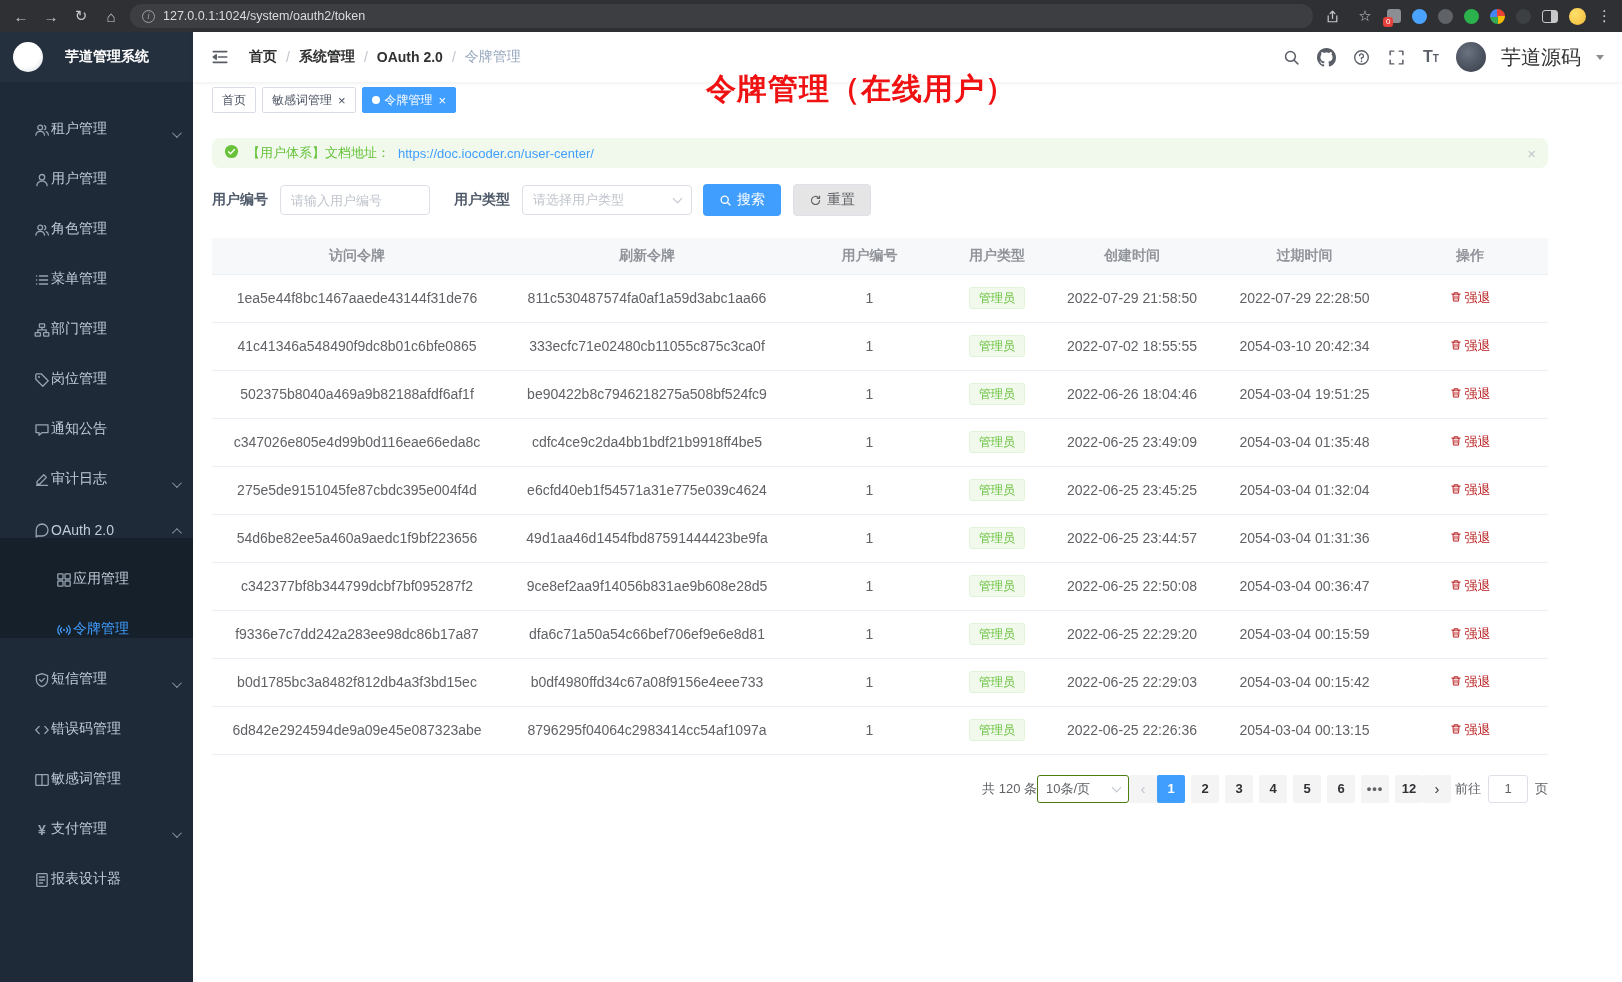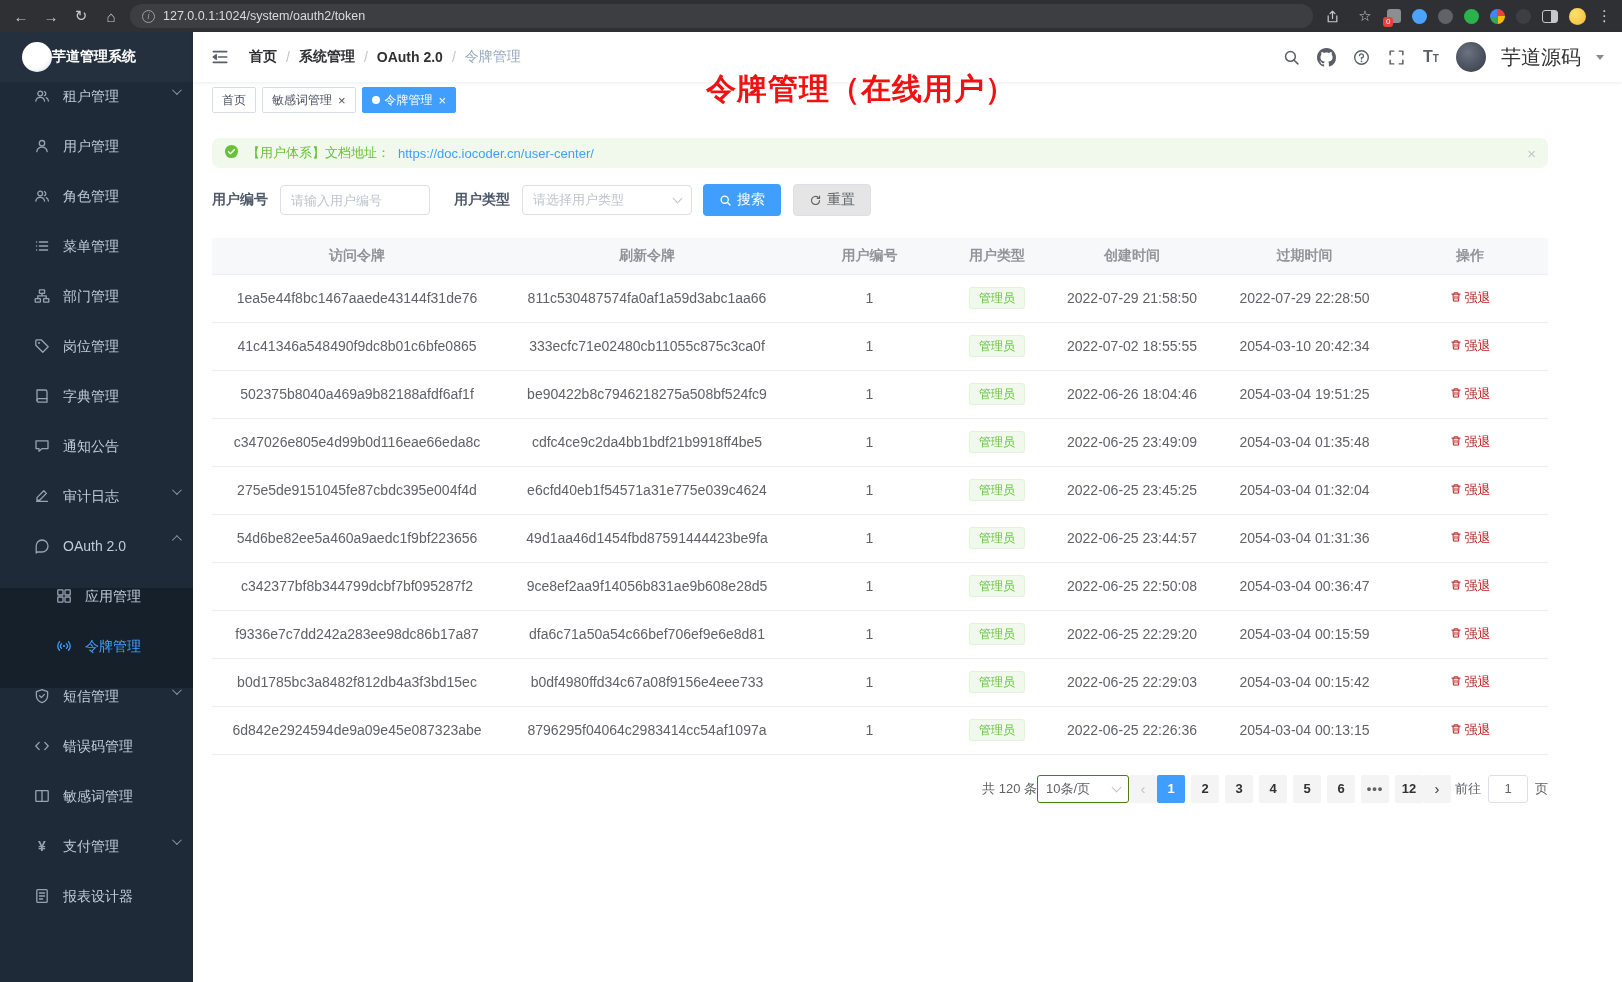--- a/index.html
+++ b/index.html
@@ -25,26 +25,26 @@
   .ext-pin{background:conic-gradient(#ea4335 0 25%,#fbbc05 0 50%,#34a853 0 75%,#4285f4 0)}
   .ext-paw{background:#3c4043}
   .ext-toggle{width:16px;height:13px;border:1.5px solid #c6c8ca;border-radius:3px;
     background:linear-gradient(to right,transparent 55%,#c6c8ca 55%)}
   .profile-dot{width:17px;height:17px;border-radius:50%;
     background:radial-gradient(circle at 35% 35%,#ffe16a,#f2b93b)}
   .menu-dots{font-size:15px;color:#c6c8ca;letter-spacing:0}
   
   .app{display:flex;height:950px}
   .sidebar{width:193px;flex-shrink:0;background:#1e2a38;color:#bfcbd9;display:flex;flex-direction:column}
-  .logo{height:50px;display:flex;align-items:center;gap:0;padding:0 22px;background:rgba(255,255,255,.03)}
+  .logo{height:50px;display:flex;align-items:center;gap:22px;padding:0 13px;background:rgba(255,255,255,.03)}
   .logo-img{width:30px;height:30px;border-radius:50%;flex-shrink:0;
     background:radial-gradient(circle at 40% 35%,#ffffff 55%,#cfd4d9)}
   .logo-title{font-size:14px;font-weight:700;color:#fff;white-space:nowrap}
   .menu{flex:1;padding-top:6px;overflow:hidden}
-  .menu-item{height:50px;display:flex;align-items:flex-start;gap:13px;padding:0 14px 0 34px;
+  .menu-item{height:50px;display:flex;align-items:flex-end;gap:1px;padding:0 14px 0 34px;
     font-size:14px;cursor:pointer;white-space:nowrap}
   .menu-item.child{background:#16202b;padding-left:56px}
   .mi-icon{width:16px;height:16px;display:inline-flex;align-items:center;justify-content:center;
     color:#97a3b1;flex-shrink:0}
   .menu-item.active,.menu-item.active .mi-icon{color:#409eff}
   .yen-glyph{font-size:14px;font-weight:700;width:16px;text-align:center;display:inline-block}
   .chev{margin-left:auto;width:7px;height:7px;border-right:1.5px solid #8795a5;
     border-bottom:1.5px solid #8795a5;flex-shrink:0}
   .chev.down{transform:rotate(45deg) translateY(-2px)}
   .chev.up{transform:rotate(-135deg) translateY(2px)}
@@ -221,29 +221,20 @@
             <svg viewBox="0 0 16 16" width="16" height="16" fill="none" stroke="currentColor" stroke-width="1.3" stroke-linecap="round" stroke-linejoin="round">
               <path d="M1.8 2.6v4.6l7 7 5.4-5.4-7-7H2.6z"></path>
               <circle cx="5" cy="5" r="1" fill="currentColor" stroke="none"></circle>
             </svg>
           </span>
           <span class="mi-label">岗位管理</span>
         </div>
         <div class="menu-item">
           <span class="mi-icon">
             <svg viewBox="0 0 16 16" width="16" height="16" fill="none" stroke="currentColor" stroke-width="1.3" stroke-linecap="round" stroke-linejoin="round">
-              <path d="M3 2h8.2A1.8 1.8 0 0 1 13 3.8v10.4H4.8A1.8 1.8 0 0 1 3 12.4z"></path>
-              <path d="M3 12.4a1.8 1.8 0 0 1 1.8-1.8H13"></path>
-            </svg>
-          </span>
-          <span class="mi-label">字典管理</span>
-        </div>
-        <div class="menu-item">
-          <span class="mi-icon">
-            <svg viewBox="0 0 16 16" width="16" height="16" fill="none" stroke="currentColor" stroke-width="1.3" stroke-linecap="round" stroke-linejoin="round">
               <path d="M2 2.8h12v7.8H8.2L5 13.2v-2.6H2z"></path>
             </svg>
           </span>
           <span class="mi-label">通知公告</span>
         </div>
         <div class="menu-item">
           <span class="mi-icon">
             <svg viewBox="0 0 16 16" width="16" height="16" fill="none" stroke="currentColor" stroke-width="1.3" stroke-linecap="round" stroke-linejoin="round">
               <path d="M2.6 13.4h10.8M9.8 2.8l2.6 2.6-6.8 6.8H3v-2.6z"></path>
             </svg>

